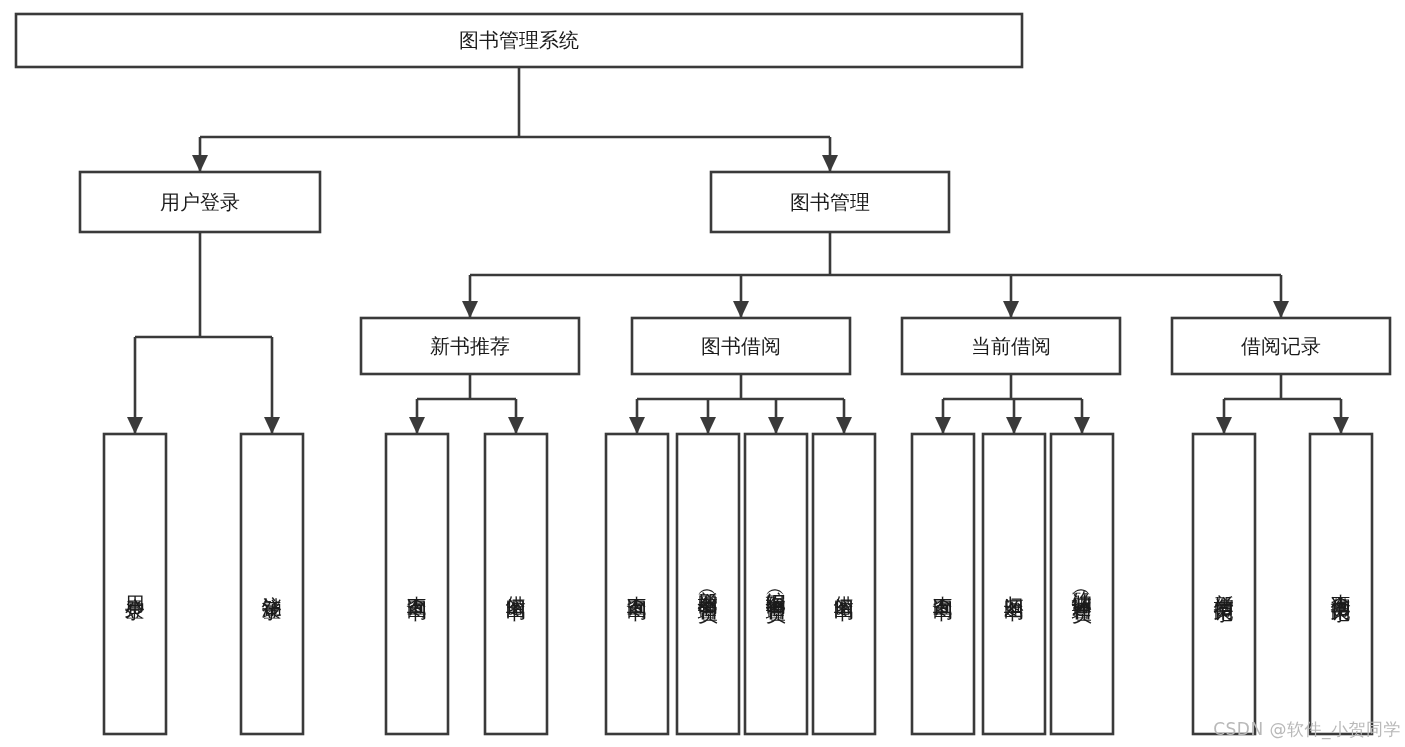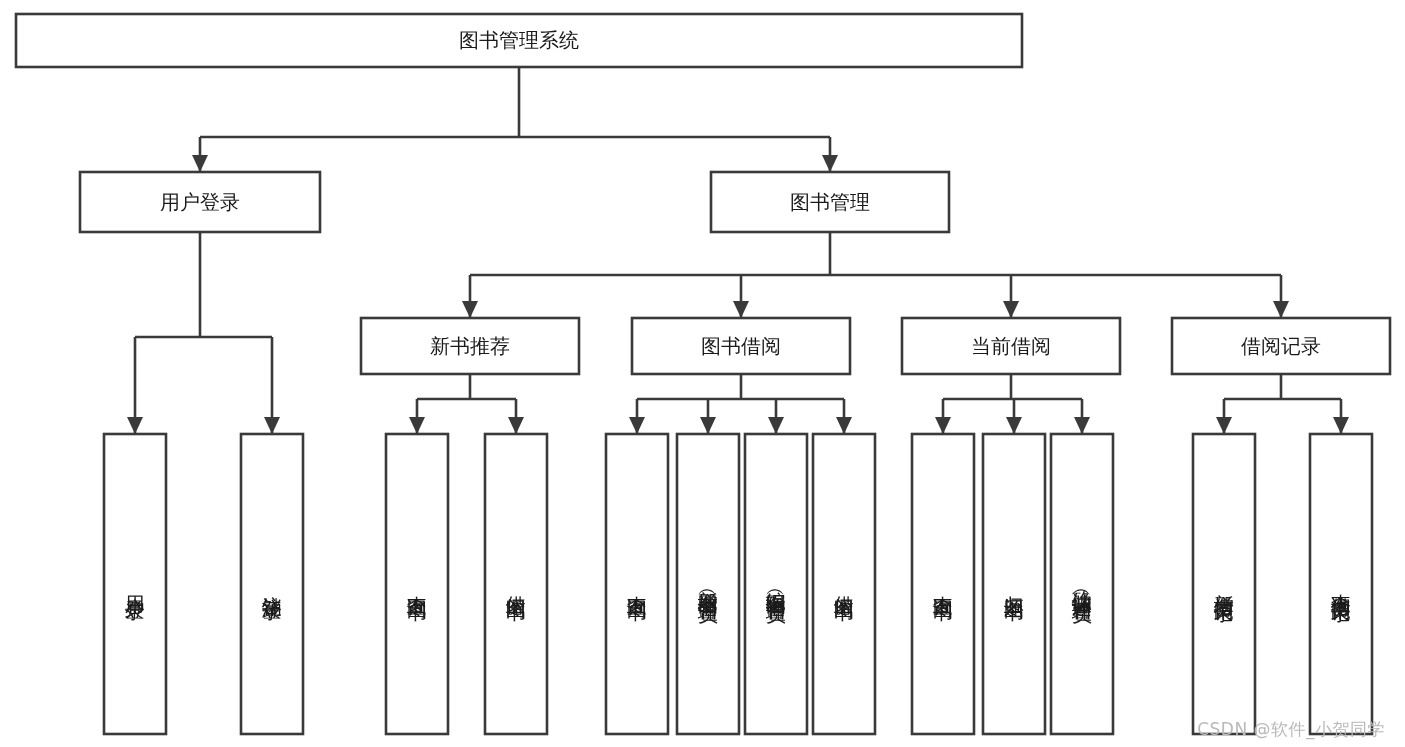--- a/index.html
+++ b/index.html
@@ -58,21 +58,21 @@
     color: #1b1b1b;
     letter-spacing: 2px;
     display: flex;
     align-items: center;
     justify-content: center;
     white-space: pre-wrap;
     user-select: none;
   }
   .watermark {
     position: absolute;
-    right: 20px;
+    right: 4px;
     bottom: 6px;
     font-family: "DejaVu Sans", "Liberation Sans", sans-serif;
     font-size: 17px;
     color: #b9b9b9;
     letter-spacing: 0.5px;
     white-space: nowrap;
   }
 </style>
 </head>
 <body>

